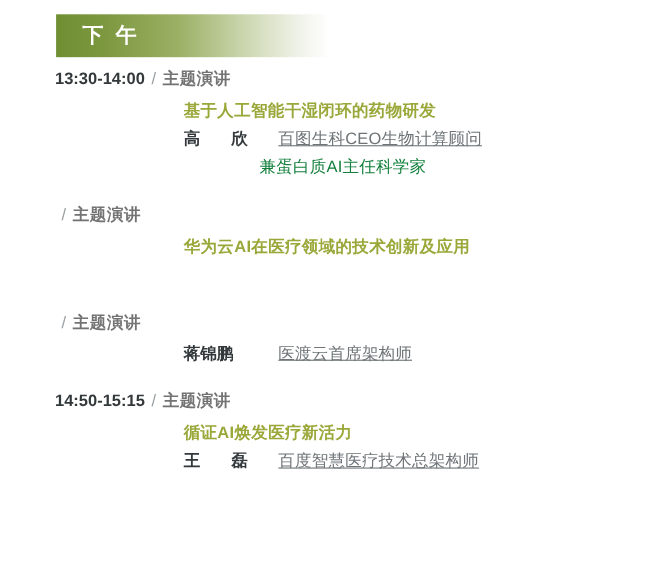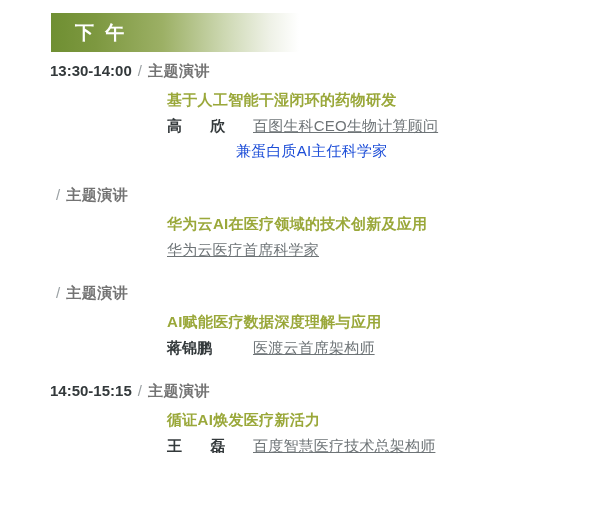--- a/index.html
+++ b/index.html
@@ -127,21 +127,21 @@
     font-size: 15px;
     color: #6e7477;
     letter-spacing: 0.2px;
     text-decoration: underline;
   }
 
   .session-affil-cont {
     margin-left: 186px;
     margin-top: 3px;
     font-size: 15px;
-    color: #1d4ed8;
+    color: #15803d;
     letter-spacing: 0.2px;
     white-space: nowrap;
     height: 22px;
   }
 
   .session-gap {
     height: 22px;
   }
   .session-gap.small {
     height: 21px;
@@ -171,30 +171,28 @@
         <div class="session-affil-cont">兼蛋白质AI主任科学家</div>
       </div>
       <div class="session-gap"></div>
       <div class="session">
         <div class="session-headline">
           <span class="session-sep">/</span>
           <span class="session-type">主题演讲</span>
         </div>
         <div class="session-title">华为云AI在医疗领域的技术创新及应用</div>
         <div class="session-speaker-row">
-          <span class="speaker-affil">华为云医疗首席科学家</span>
         </div>
       </div>
       <div class="session-gap small"></div>
       <div class="session">
         <div class="session-headline">
           <span class="session-sep">/</span>
           <span class="session-type">主题演讲</span>
         </div>
-        <div class="session-title">AI赋能医疗数据深度理解与应用</div>
         <div class="session-speaker-row">
           <span class="speaker-name">蒋锦鹏</span>
           <span class="speaker-affil">医渡云首席架构师</span>
         </div>
       </div>
       <div class="session-gap small"></div>
       <div class="session">
         <div class="session-headline">
           <span class="session-time">14:50-15:15</span>
           <span class="session-sep">/</span>

